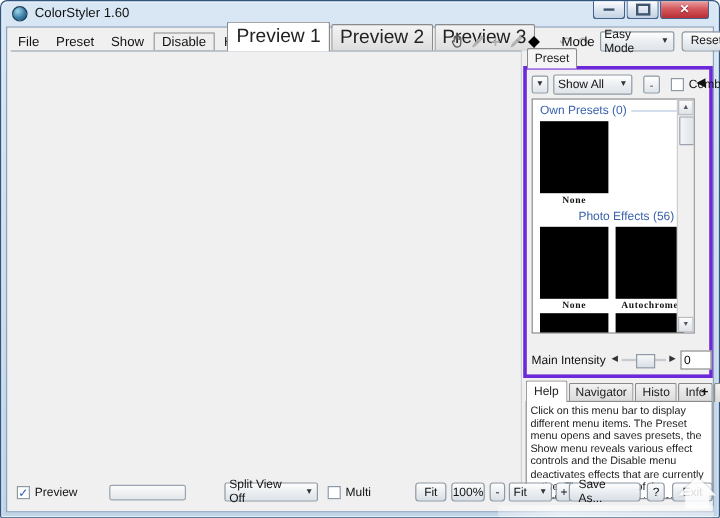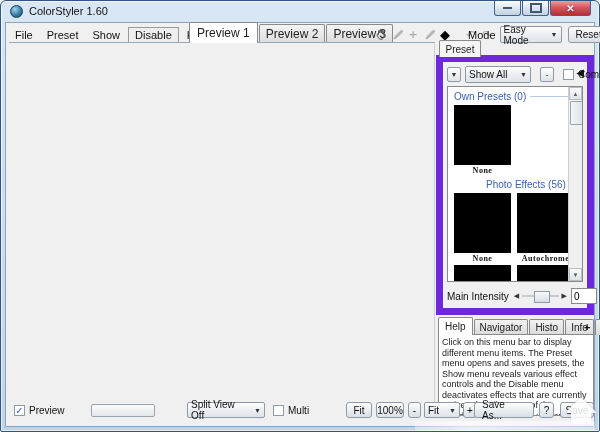--- a/index.html
+++ b/index.html
@@ -25,21 +25,21 @@
   .glyph-box{display:inline-block;width:8px;height:6px;border:2px solid #40566e;}
   
   .client{position:absolute;left:4px;top:21px;right:4px;bottom:4px;background:#f0f0f0;
     border:1px solid #8ea4bd;box-sizing:border-box;}
   
   .menubar{position:absolute;left:2px;top:3px;height:17px;display:flex;align-items:center;font-size:11px;color:#111;}
   .menu-item{padding:2px 7px;}
   .menu-item.boxed{border:1px solid #9a9a9a;background:#eee;padding:1px 6px;margin:16px 1px;}
   
   .ptabs{position:absolute;left:183px;top:2px;display:flex;align-items:flex-end;height:18px;}
-  .ptab{font-size:12px;color:#222;border:1px solid #8a8a8a;border-bottom:none;
+  .ptab{font-size:16px;color:#222;border:1px solid #8a8a8a;border-bottom:none;
     background:linear-gradient(#f4f4f4,#dcdcdc);padding:2px 6px 2px 6px;margin-right:1px;border-radius:2px 2px 0 0;}
   .ptab.active{background:#fff;padding:3px 7px;position:relative;z-index:2;}
   
   .toolbar{position:absolute;left:368px;top:4px;display:flex;align-items:center;height:15px;}
   .ticon{width:14px;height:14px;margin-right:2px;display:flex;align-items:center;justify-content:center;
     font-family:"DejaVu Sans",sans-serif;font-size:11px;color:#444;}
   .ticon.disabled{color:#aeaeae;}
   .ticon svg{display:block;}
   .tb-gap{width:10px;}
   .mode-area{position:absolute;left:462px;top:3px;display:flex;align-items:center;}
@@ -53,21 +53,21 @@
     border-radius:3px;font-size:10px;color:#111;display:flex;align-items:center;justify-content:center;
     box-sizing:border-box;height:17px;padding:0 7px;}
   .cb{width:11px;height:11px;border:1px solid #8e9aa6;background:#fff;box-sizing:border-box;
     display:inline-flex;align-items:center;justify-content:center;font-size:10px;color:#2f5fbf;}
   .cb-label{font-size:10px;color:#111;margin-left:4px;}
   
   .preset-tab{position:absolute;left:433px;top:17px;width:40px;height:16px;background:#f5f5f5;
     border:1px solid #8a8a8a;border-bottom:none;border-radius:2px 2px 0 0;font-size:10px;color:#222;
     display:flex;align-items:center;justify-content:center;z-index:2;}
   .rpanel{position:absolute;left:430px;top:32px;width:158px;height:260px;
-    border:7px solid #6d28d9;background:#f0f0f0;box-sizing:border-box;}
+    border:3px solid #6d28d9;background:#f0f0f0;box-sizing:border-box;}
   .rp-controls{position:absolute;left:4px;top:4px;display:flex;align-items:center;}
   .sq-btn{width:14px;height:15px;border:1px solid #8e9aa6;border-radius:2px;
     background:linear-gradient(#fdfdfd,#dfe4e9);font-size:7px;color:#333;
     display:flex;align-items:center;justify-content:center;box-sizing:border-box;}
   .collapse-arrow{position:absolute;right:3px;top:5px;font-size:10px;color:#111;}
   .plist{position:absolute;left:4px;top:24px;width:136px;height:196px;background:#fff;
     border:1px solid #8a8a8a;box-sizing:border-box;overflow:hidden;}
   .sect-head{display:flex;align-items:center;margin:4px 4px 3px 6px;}
   .sect-title{font-size:10px;white-space:nowrap;}
   .sect-line{flex:1;height:1px;margin-left:4px;}
@@ -298,21 +298,21 @@
         <div class="dd" style="width:36px;height:16px;margin-left:3px;">
           <span>Fit</span>
           <span class="arr">▼</span>
         </div>
         <div class="btn small-btn" style="margin-left:3px;">+</div>
         <span class="cb" style="margin-left:8px;"></span>
       </div>
       <div class="bb-right">
         <div class="btn" style="height:16px;font-size:10px;">Save As...</div>
         <div class="btn small-btn" style="margin-left:5px;width:15px;">?</div>
-        <div class="btn" style="margin-left:6px;height:16px;width:34px;">Save</div>
+        <div class="btn" style="margin-left:6px;height:16px;width:34px;">Exit</div>
       </div>
     </div>
 
   </div>
 
   <div class="watermark">
     <span class="wm-logo"></span>
   </div>
   <div class="wm-sub"></div>
 

